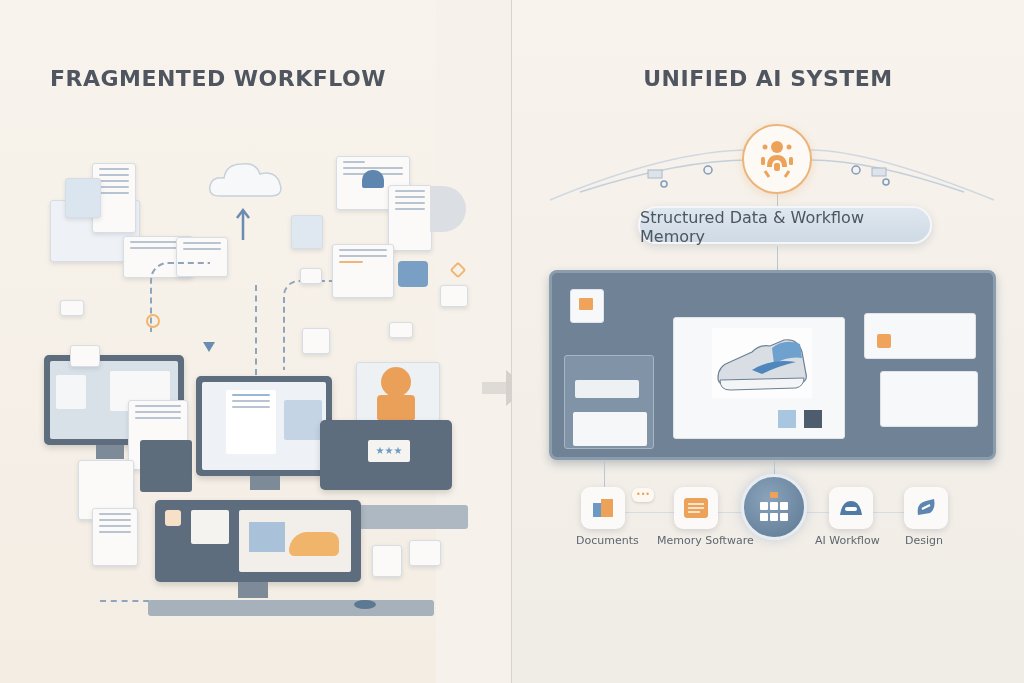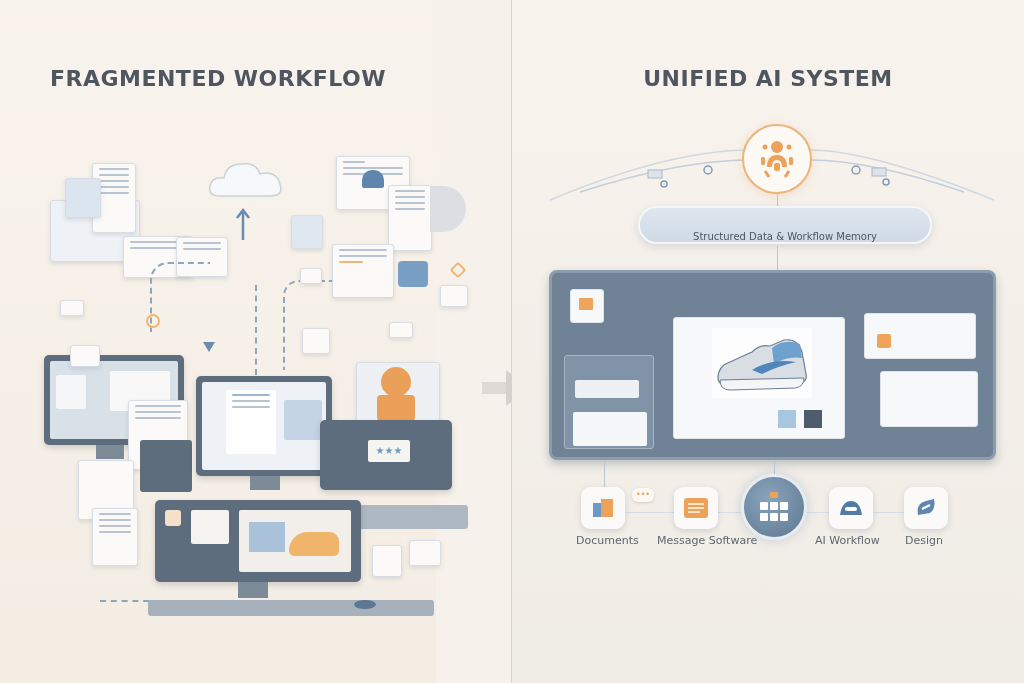--- a/index.html
+++ b/index.html
@@ -13,21 +13,21 @@
 .mid-arrow{position:absolute;left:482px;top:368px;width:50px;height:40px}
 .abs{position:absolute}
 .card{position:absolute;background:#fbfaf8;border:1px solid #d7dde4;border-radius:3px;box-shadow:0 2px 4px rgba(80,90,100,.15)}
 .line{height:2px;background:#b8c4d1;margin:4px 6px;border-radius:1px}
 .monitor{position:absolute;background:#5d6d7e;border-radius:5px;padding:6px;box-shadow:0 3px 6px rgba(0,0,0,.15)}
 .screen{background:#eef2f6;width:100%;height:100%;border-radius:2px;position:relative;overflow:hidden}
 .stand{position:absolute;background:#7d8b99}
 .dash{position:absolute;border-color:#8fa5bc;border-style:dashed;border-width:0}
 
 .hub{position:absolute;left:742px;top:124px;width:70px;height:70px;border-radius:50%;background:#fdfaf6;border:2px solid #ebb47a;display:flex;align-items:center;justify-content:center;box-shadow:0 2px 8px rgba(230,160,90,.25)}
-.pill{position:absolute;left:638px;top:206px;width:294px;height:38px;border-radius:19px;background:linear-gradient(180deg,#dfe7ef,#cfdae5);border:2px solid #f4f6f9;box-shadow:0 3px 8px rgba(90,110,130,.2);display:flex;align-items:flex-end;justify-content:center;font-size:10px;color:#4b5663}
+.pill{position:absolute;left:638px;top:206px;width:294px;height:38px;border-radius:19px;background:linear-gradient(180deg,#dfe7ef,#cfdae5);border:2px solid #f4f6f9;box-shadow:0 3px 8px rgba(90,110,130,.2);display:flex;align-items:flex-start;justify-content:center;font-size:16px;color:#4b5663}
 .dash-board{position:absolute;left:549px;top:270px;width:447px;height:190px;background:#6f8296;border-radius:8px;border:3px solid #8b9cad;box-shadow:0 4px 10px rgba(60,80,100,.3)}
 .win{position:absolute;background:#f7f8fa;border:1px solid #dfe4ea;border-radius:3px}
 .node{position:absolute;top:487px;width:44px;height:42px;border-radius:9px;background:#fbfaf8;box-shadow:0 2px 6px rgba(80,90,110,.2);display:flex;align-items:center;justify-content:center}
 .nlabel{position:absolute;top:534px;font-size:11px;color:#5e6670;text-align:right;white-space:nowrap}
 .center-node{position:absolute;left:741px;top:474px;width:66px;height:66px;border-radius:50%;background:radial-gradient(circle at 40% 35%,#8aa3bb,#5d7892);border:3px solid #e6ecf2;box-shadow:0 0 12px rgba(120,150,180,.35);display:flex;align-items:center;justify-content:center}
 .conn{position:absolute;background:#b9c7d4}
 </style>
 </head>
 <body>
 
@@ -240,21 +240,21 @@
 <div class="nlabel" style="left:576px">Documents</div>
 
 <div class="node" style="left:674px">
   <svg width="26" height="22" viewBox="0 0 26 22">
       <rect x="1" y="1" width="24" height="20" rx="3" fill="#eda25a"></rect>
       <rect x="5" y="6" width="16" height="2" fill="#fbe3c8"></rect>
       <rect x="5" y="10" width="16" height="2" fill="#fbe3c8"></rect>
       <rect x="5" y="14" width="12" height="2" fill="#fbe3c8"></rect>
     </svg>
 </div>
-<div class="nlabel" style="left:657px">Message Software</div>
+<div class="nlabel" style="left:657px">Memory Software</div>
 
 <div class="center-node">
   <svg width="32" height="32" viewBox="0 0 32 32">
     <rect x="12" y="1" width="8" height="6" rx="1" fill="#eda25a"></rect>
     <rect x="2" y="11" width="8" height="8" rx="1" fill="#fff"></rect>
       <rect x="12" y="11" width="8" height="8" rx="1" fill="#fff"></rect>
       <rect x="22" y="11" width="8" height="8" rx="1" fill="#fff"></rect>
     <rect x="2" y="22" width="8" height="8" rx="1" fill="#fff"></rect>
       <rect x="12" y="22" width="8" height="8" rx="1" fill="#fff"></rect>
       <rect x="22" y="22" width="8" height="8" rx="1" fill="#fff"></rect>

